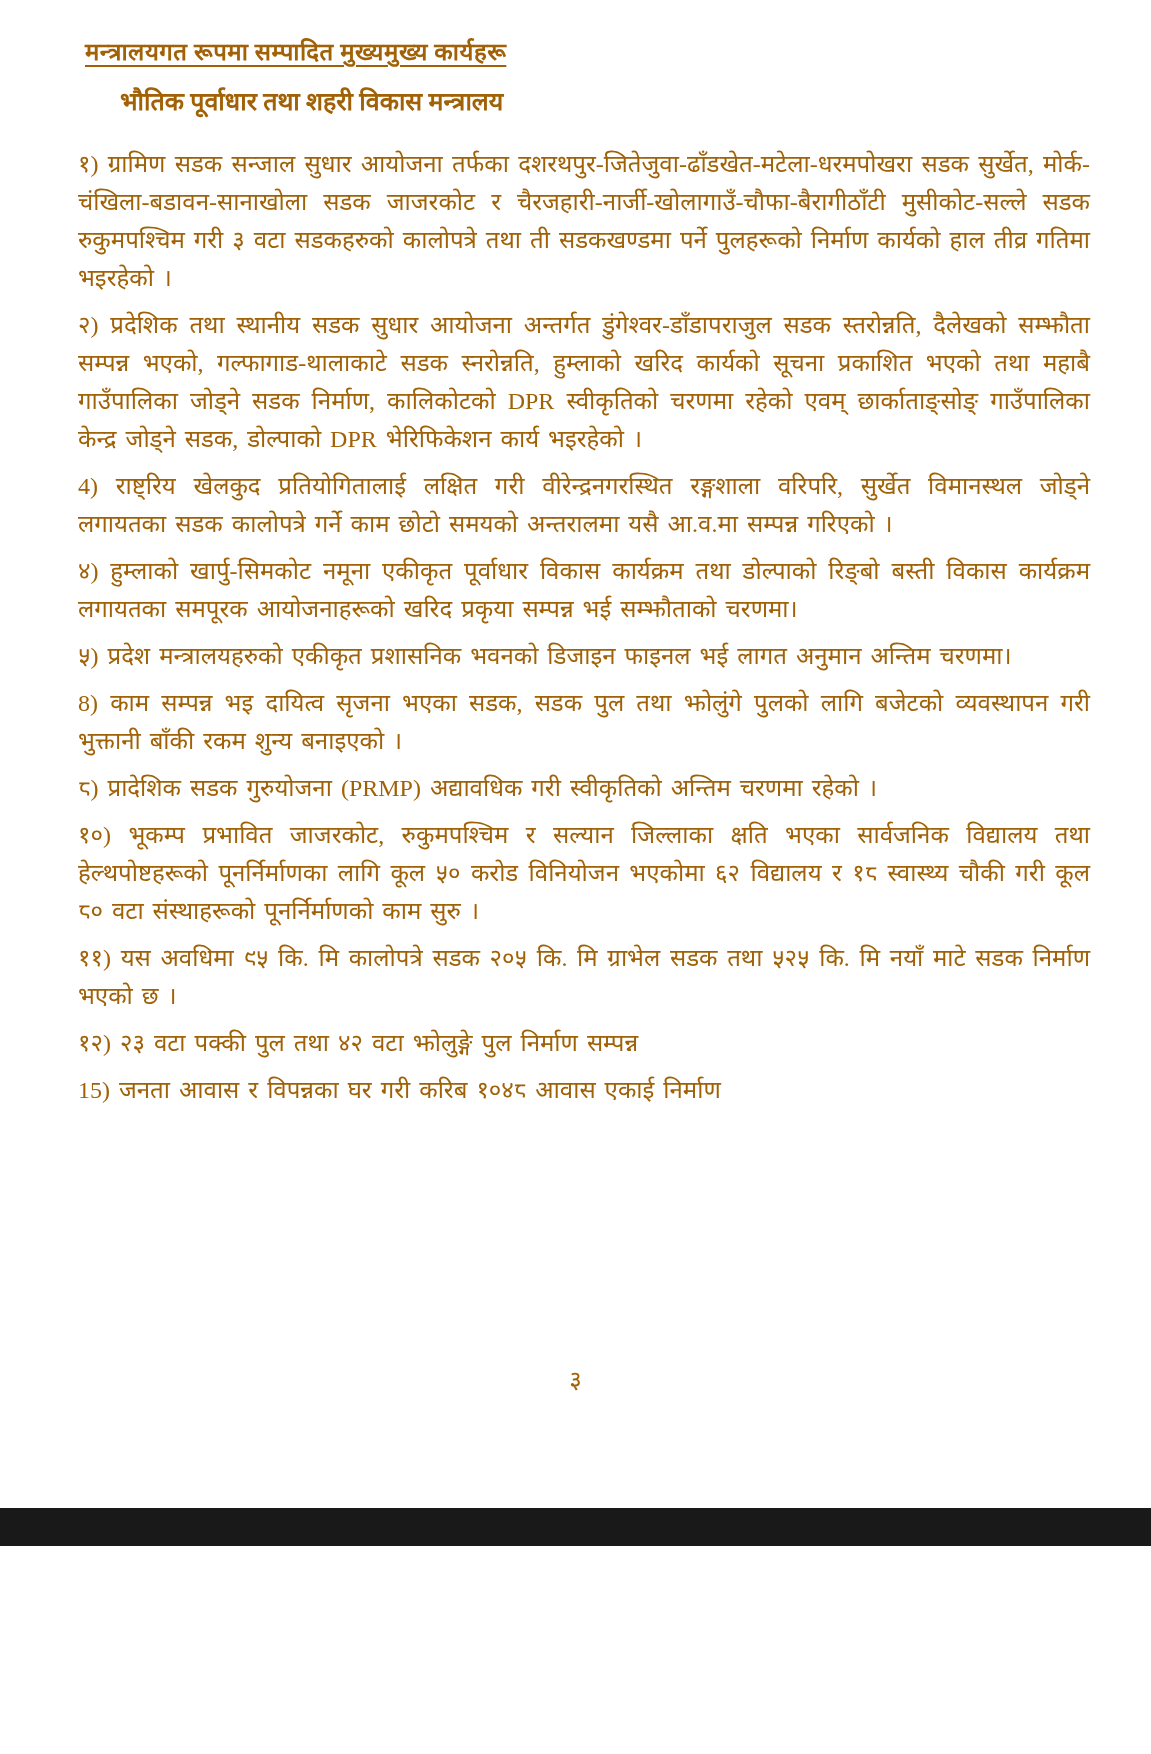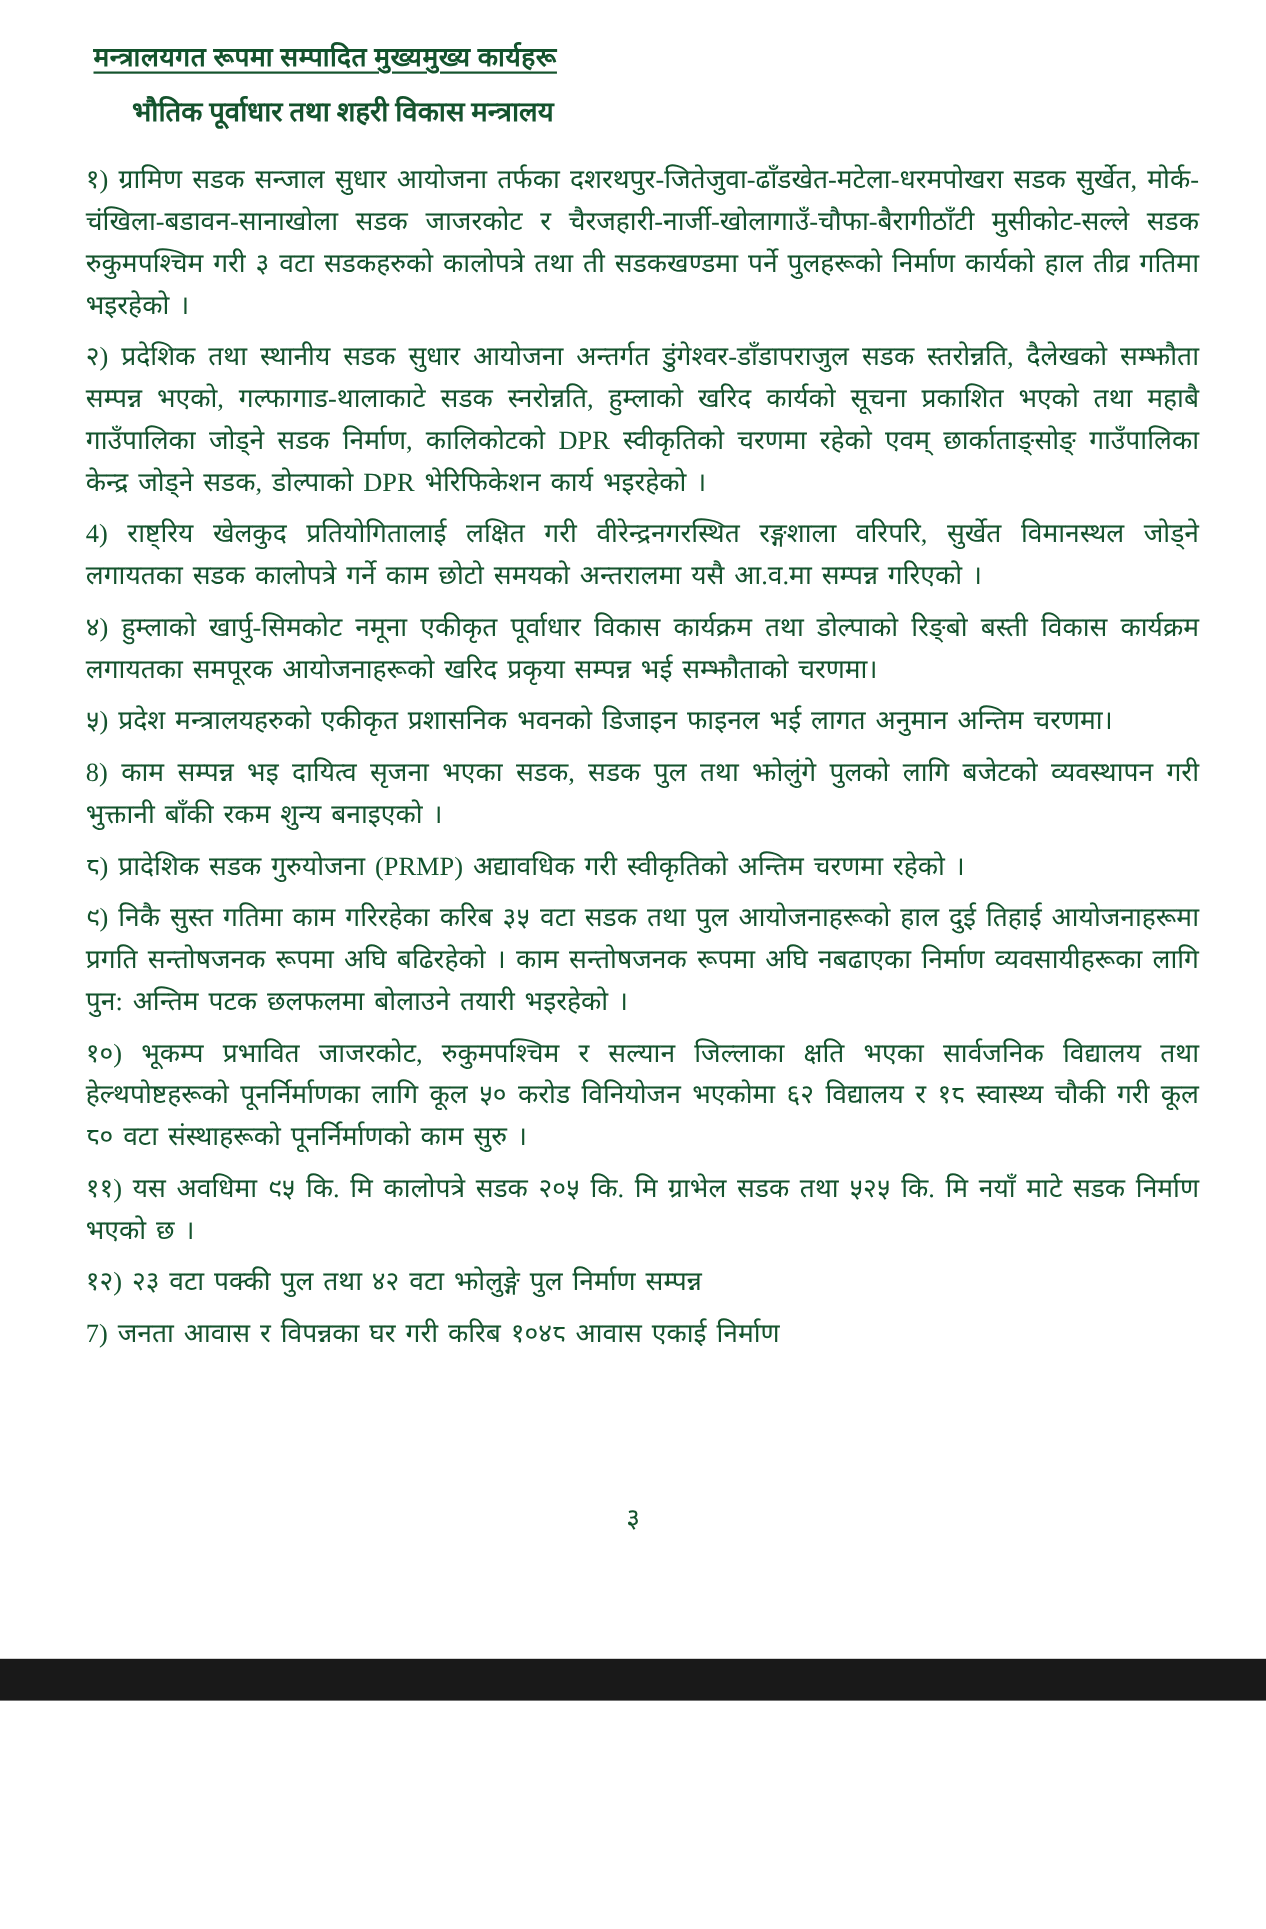--- a/index.html
+++ b/index.html
@@ -5,21 +5,21 @@
   html, body {
     margin: 0;
     padding: 0;
     background: #ffffff;
   }
   .page {
     position: relative;
     width: 1151px;
     height: 1754px;
     background: #ffffff;
-    color: #14532d;
+    color: #a16207;
     font-family: "Liberation Serif", "DejaVu Serif", serif;
     overflow: hidden;
   }
   .content {
     position: absolute;
     left: 78px;
     top: 34px;
     width: 1012px;
   }
   .doc-title {
@@ -78,24 +78,23 @@
   <div class="content">
     <h1 class="doc-title">मन्त्रालयगत रूपमा सम्पादित मुख्यमुख्य कार्यहरू</h1>
     <h2 class="section-heading">भौतिक पूर्वाधार तथा शहरी विकास मन्त्रालय</h2>
     <p class="item">१) ग्रामिण सडक सन्जाल सुधार आयोजना  तर्फका दशरथपुर-जितेजुवा-ढाँडखेत-मटेला-धरमपोखरा सडक सुर्खेत, मोर्क-चंखिला-बडावन-सानाखोला सडक जाजरकोट र चैरजहारी-नार्जी-खोलागाउँ-चौफा-बैरागीठाँटी मुसीकोट-सल्ले सडक रुकुमपश्चिम गरी ३ वटा सडकहरुको कालोपत्रे तथा ती सडकखण्डमा पर्ने पुलहरूको निर्माण कार्यको हाल तीव्र गतिमा भइरहेको ।</p>
     <p class="item">२) प्रदेशिक तथा स्थानीय सडक सुधार आयोजना अन्तर्गत डुंगेश्वर-डाँडापराजुल सडक स्तरोन्नति, दैलेखको सम्झौता सम्पन्न भएको, गल्फागाड-थालाकाटे सडक स्नरोन्नति, हुम्लाको खरिद कार्यको सूचना प्रकाशित भएको तथा महाबै गाउँपालिका जोड्ने सडक निर्माण, कालिकोटको  DPR  स्वीकृतिको चरणमा रहेको एवम्  छार्काताङ्सोङ् गाउँपालिका केन्द्र जोड्ने सडक, डोल्पाको DPR भेरिफिकेशन कार्य भइरहेको ।</p>
     <p class="item">4) राष्ट्रिय खेलकुद प्रतियोगितालाई लक्षित गरी वीरेन्द्रनगरस्थित रङ्गशाला वरिपरि, सुर्खेत विमानस्थल जोड्ने लगायतका सडक कालोपत्रे गर्ने काम छोटो समयको अन्तरालमा यसै आ.व.मा सम्पन्न गरिएको  ।</p>
     <p class="item">४) हुम्लाको खार्पु-सिमकोट नमूना एकीकृत पूर्वाधार विकास कार्यक्रम तथा डोल्पाको रिङ्बो बस्ती विकास कार्यक्रम लगायतका समपूरक आयोजनाहरूको खरिद प्रकृया सम्पन्न भई सम्झौताको चरणमा।</p>
     <p class="item">५) प्रदेश मन्त्रालयहरुको एकीकृत प्रशासनिक भवनको डिजाइन फाइनल भई लागत अनुमान अन्तिम चरणमा।</p>
     <p class="item">8) काम सम्पन्न भइ दायित्व सृजना भएका सडक, सडक पुल तथा झोलुंगे पुलको लागि बजेटको व्यवस्थापन गरी भुक्तानी बाँकी रकम शुन्य बनाइएको ।</p>
     <p class="item">८) प्रादेशिक सडक गुरुयोजना (PRMP) अद्यावधिक गरी स्वीकृतिको अन्तिम चरणमा रहेको ।</p>
-    <p class="item">९) निकै सुस्त गतिमा काम गरिरहेका करिब ३५ वटा सडक तथा पुल आयोजनाहरूको हाल दुई तिहाई आयोजनाहरूमा प्रगति सन्तोषजनक रूपमा अघि बढिरहेको ।  काम सन्तोषजनक रूपमा अघि नबढाएका निर्माण व्यवसायीहरूका लागि पुन: अन्तिम पटक छलफलमा बोलाउने तयारी भइरहेको ।</p>
     <p class="item">१०) भूकम्प प्रभावित जाजरकोट, रुकुमपश्चिम र सल्यान जिल्लाका क्षति भएका सार्वजनिक विद्यालय तथा हेल्थपोष्टहरूको पूनर्निर्माणका लागि कूल ५० करोड विनियोजन भएकोमा ६२ विद्यालय र १८ स्वास्थ्य चौकी गरी कूल ८० वटा संस्थाहरूको पूनर्निर्माणको काम सुरु ।</p>
     <p class="item">११) यस अवधिमा ९५ कि. मि कालोपत्रे सडक २०५ कि. मि ग्राभेल सडक तथा ५२५ कि. मि नयाँ माटे सडक निर्माण भएको छ ।</p>
     <p class="item">१२) २३ वटा पक्की पुल तथा ४२ वटा झोलुङ्गे पुल निर्माण सम्पन्न</p>
-    <p class="item">7) जनता आवास र विपन्नका घर गरी करिब १०४८ आवास एकाई निर्माण</p>
+    <p class="item">15) जनता आवास र विपन्नका घर गरी करिब १०४८ आवास एकाई निर्माण</p>
   </div>
 
   <div class="page-number">३</div>
 
   <div class="black-bar"></div>
 
 </div>
 
 </body></html>

